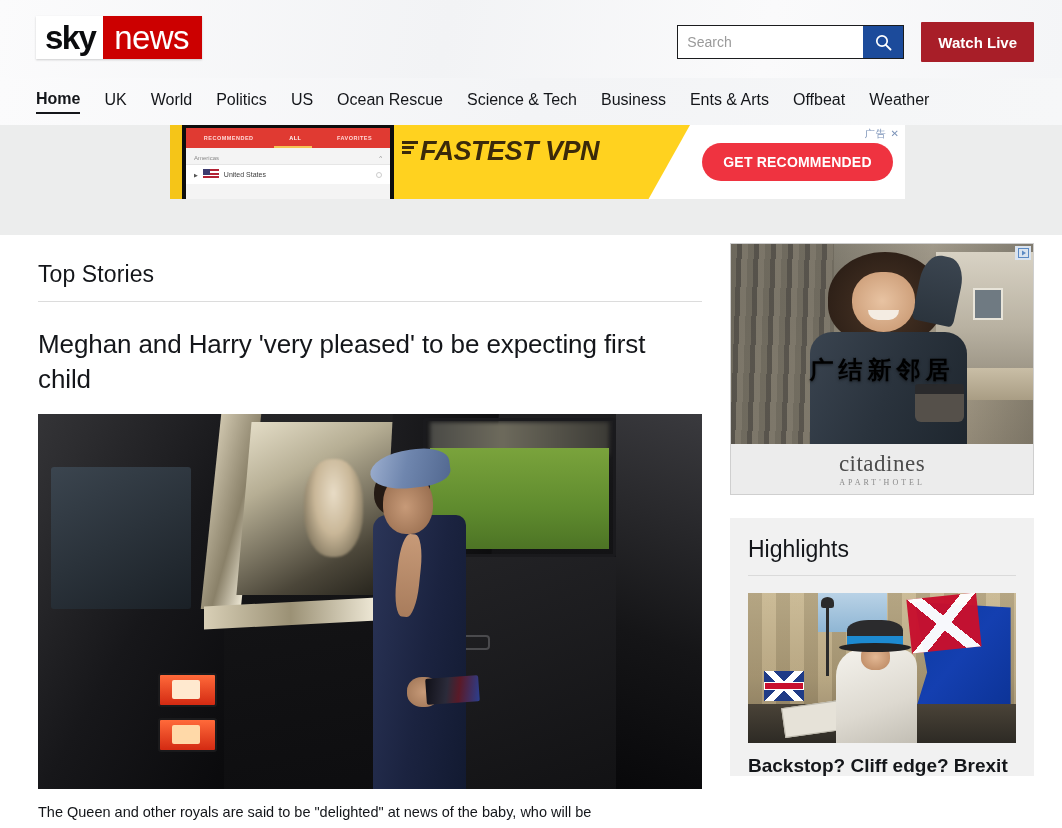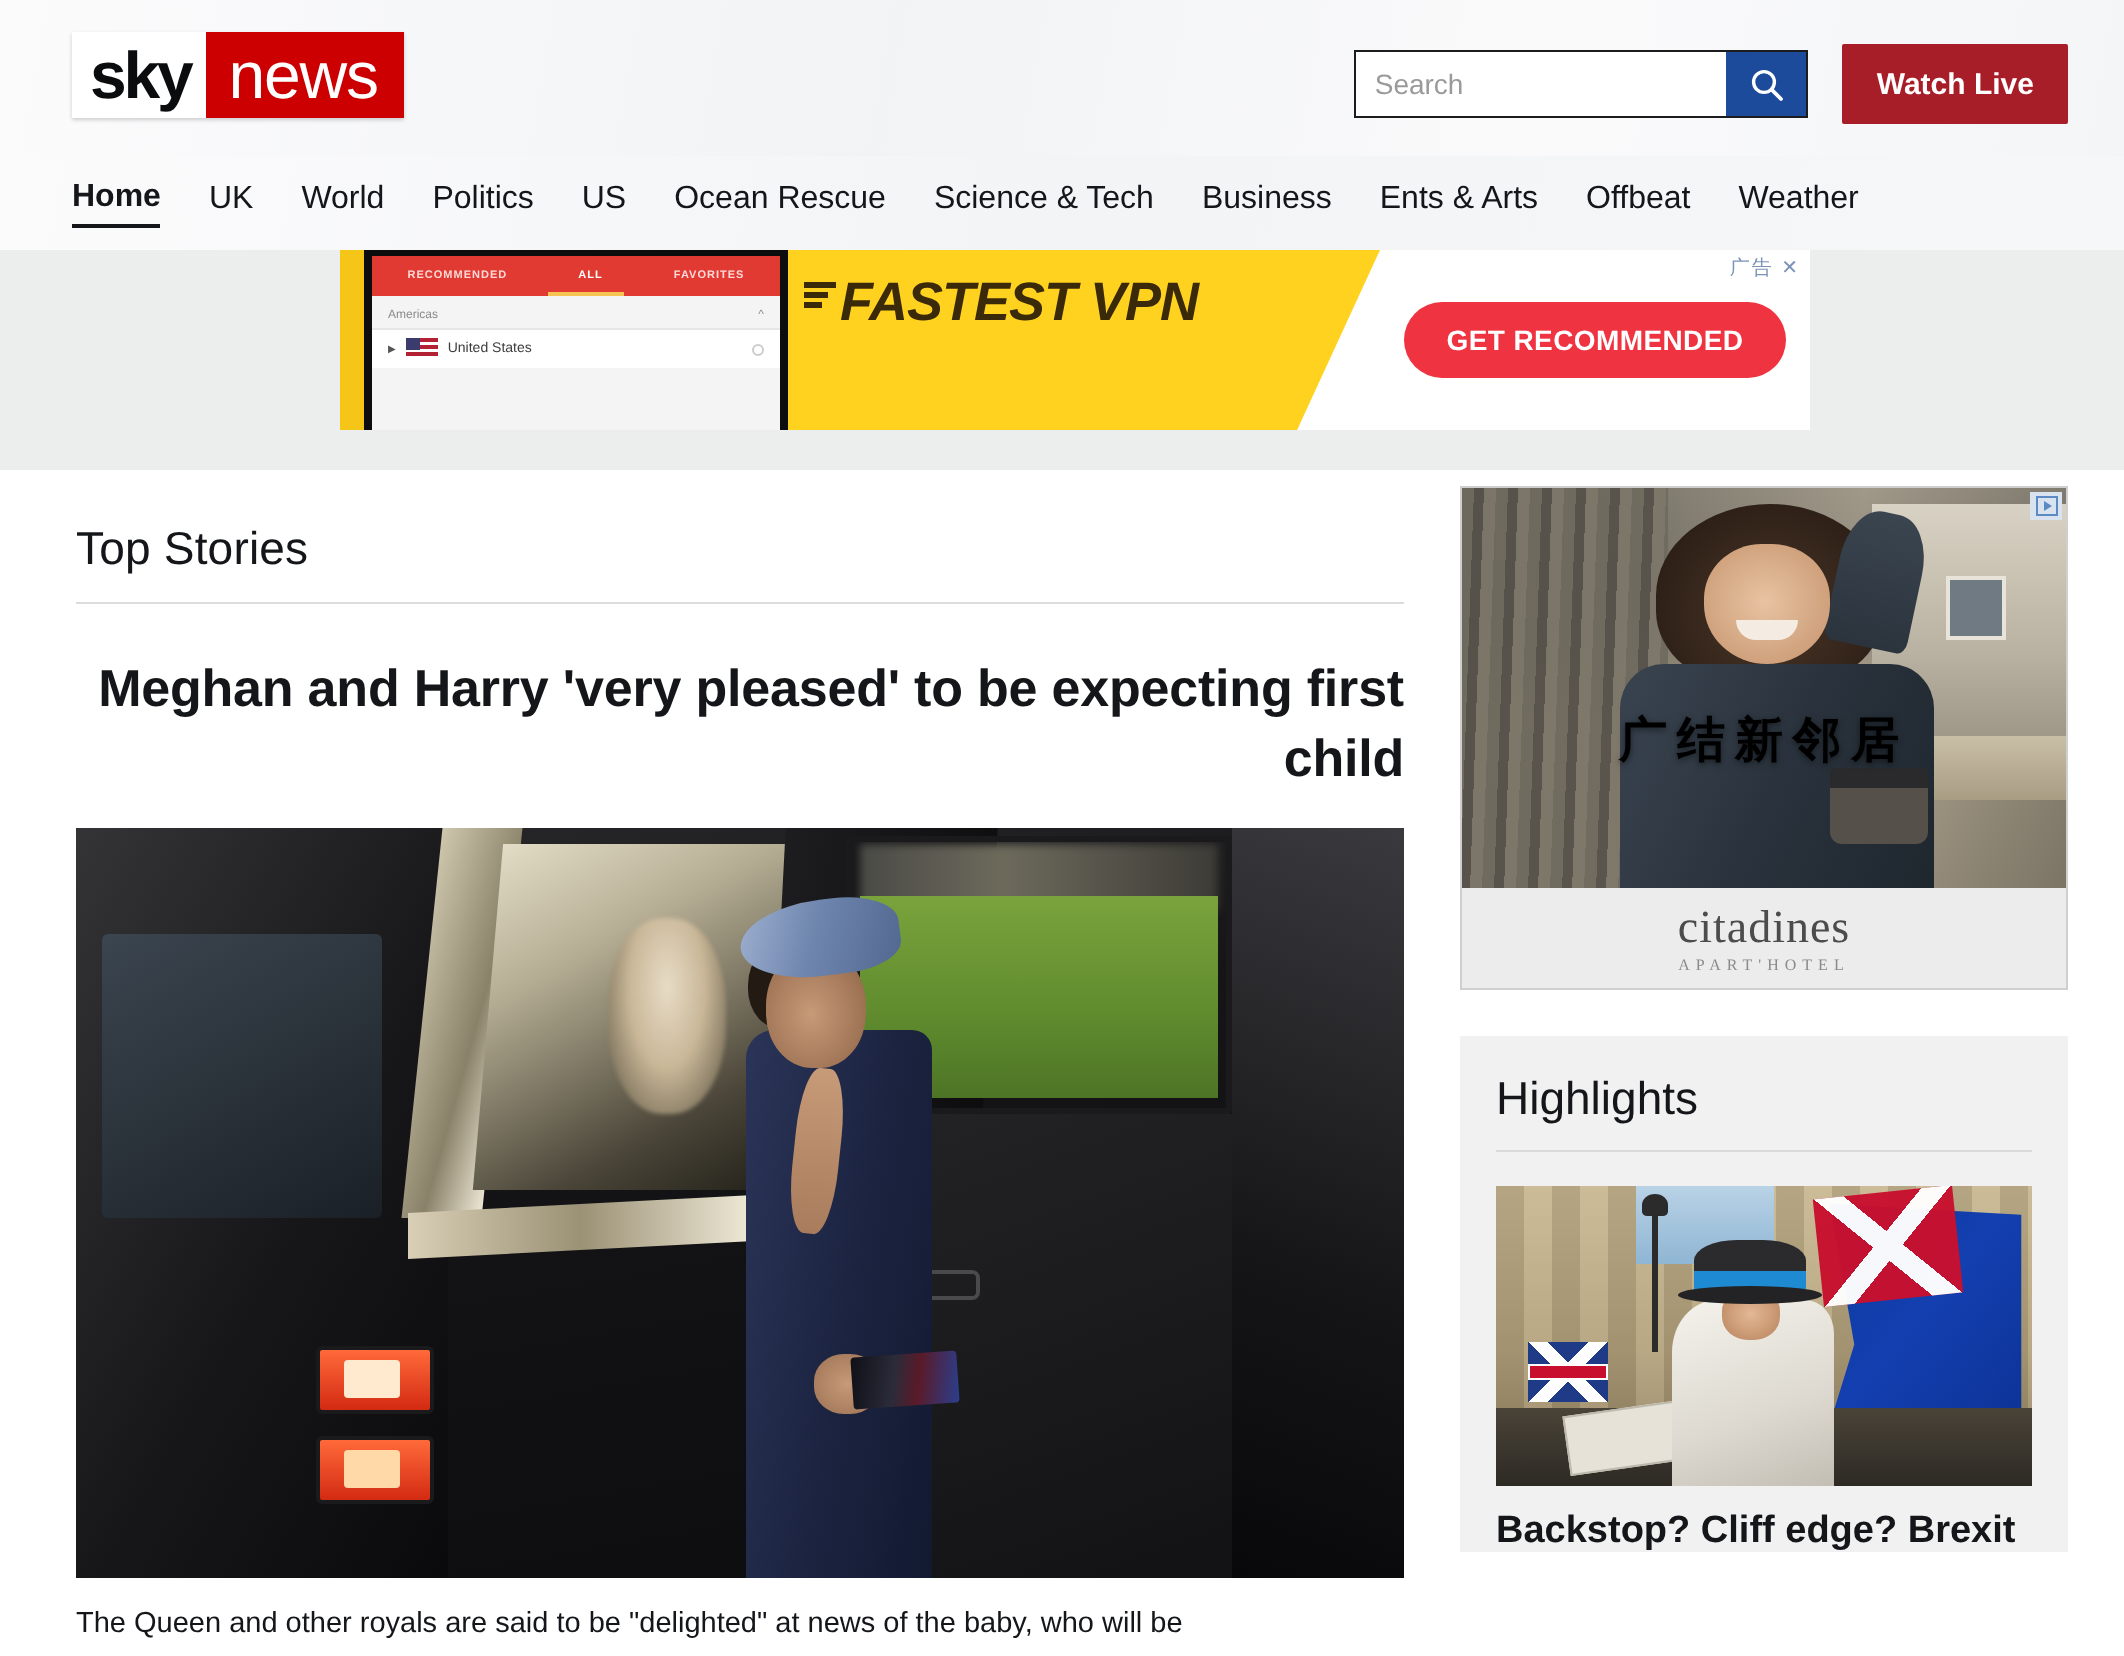--- a/index.html
+++ b/index.html
@@ -126,21 +126,21 @@
   .ad-strip {
     height: 110px;
     background: #eceded;
     position: relative;
   }
   .leaderboard {
     position: absolute;
     left: 170px;
     top: 0;
     width: 735px;
-    height: 90px;
+    height: 74px;
     background: #ffffff;
     overflow: hidden;
     display: flex;
     cursor: pointer;
   }
   .lb-leftstripe { width: 12px; background: #f5c518; height: 100%; }
   .lb-phone {
     width: 212px;
     height: 100%;
     background: #0d0d0d;
@@ -243,26 +243,25 @@
     font-weight: 400;
     color: #14161a;
     padding: 26px 0 13px 0;
     border-bottom: 1px solid #dcdcdc;
     letter-spacing: 0.1px;
   }
 
   .story-headline {
     font-size: 26px;
     line-height: 35px;
-    font-weight: 700;
+    font-weight: 400;
     color: #14161a;
     margin: 25px 0 17px 0;
     letter-spacing: -0.1px;
     cursor: pointer;
-    text-align: right;
   }
 
   
   .story-photo {
     width: 664px; height: 375px;
     position: relative; overflow: hidden;
     background: #1b1b1d;
     cursor: pointer;
   }
   .ph-car-body {

